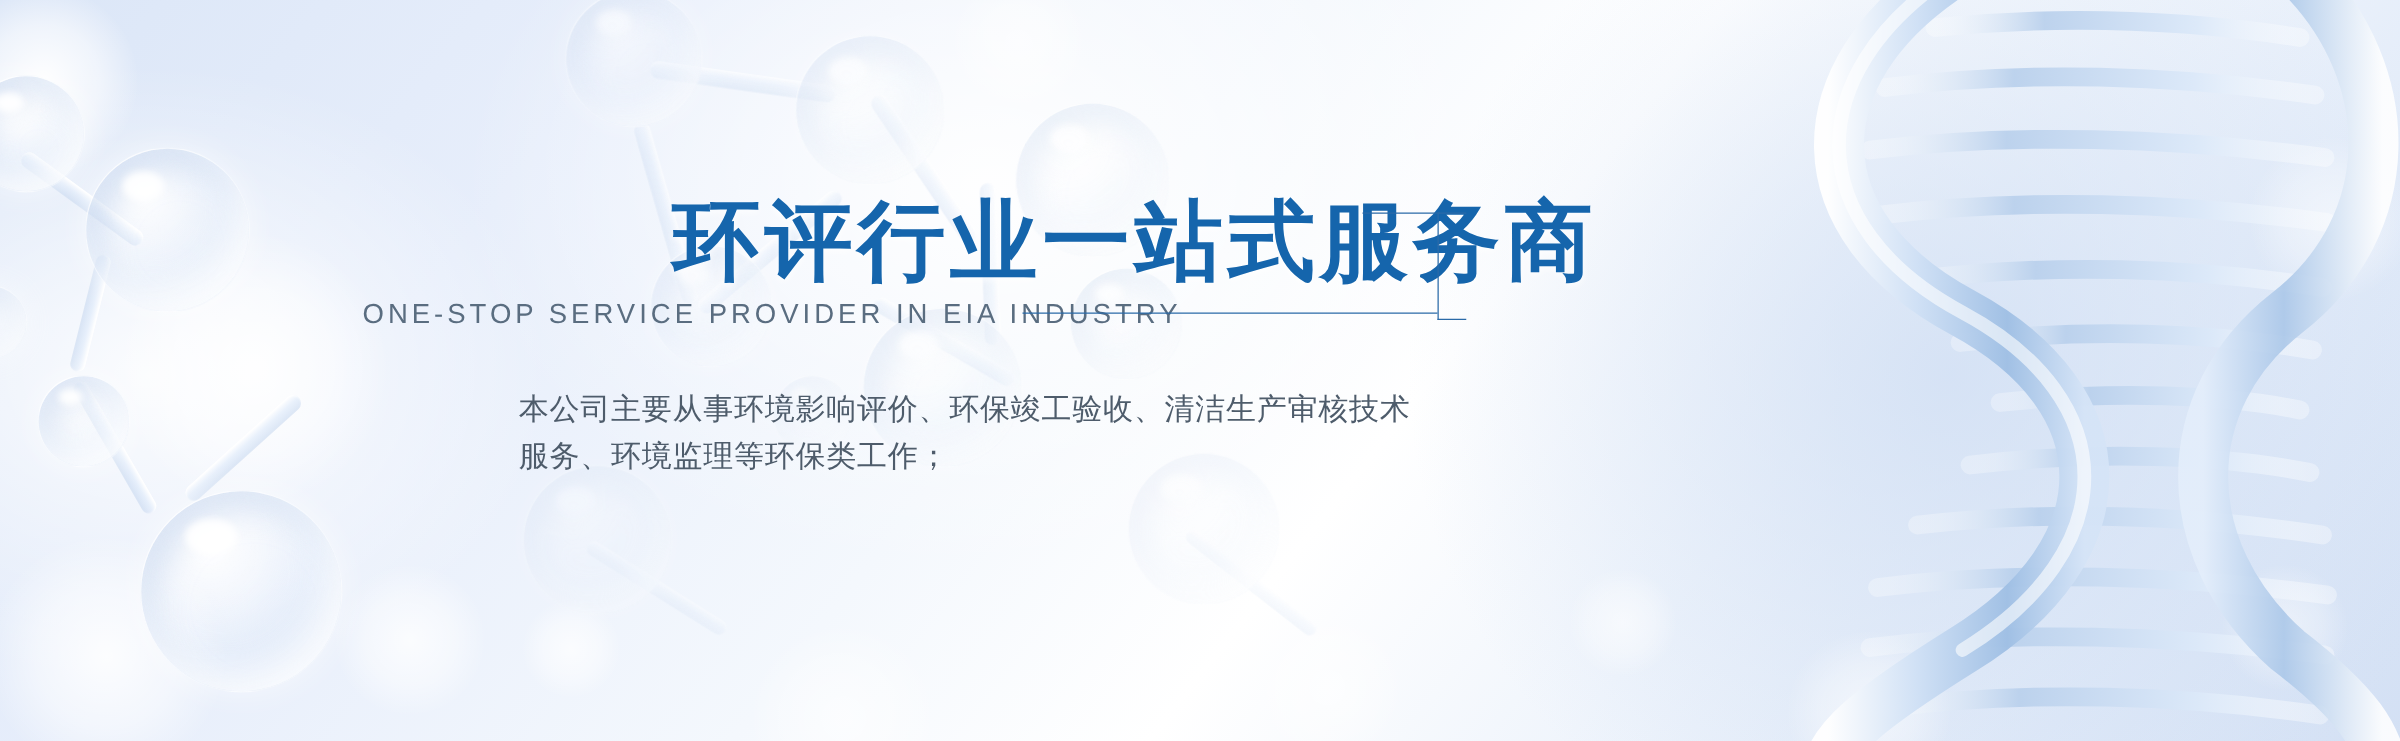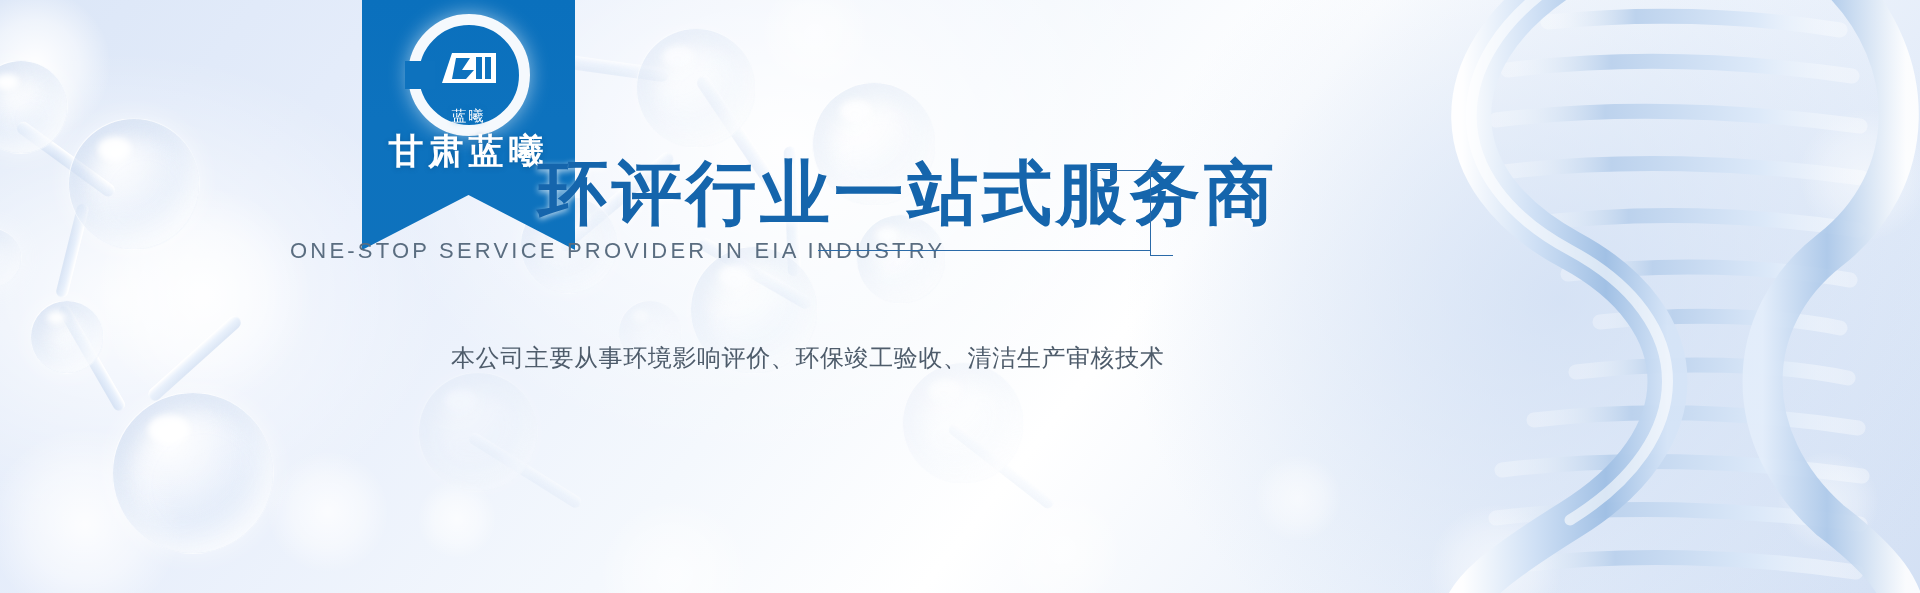--- a/index.html
+++ b/index.html
@@ -104,23 +104,23 @@
     position:absolute;left:1150px;top:170px;width:22px;height:84px;
     border-left:1px solid #2a6aa8;border-top:1px solid #2a6aa8;border-bottom:1px solid #2a6aa8;
     border-right:0;
   }
   .bracket-top{
     position:absolute;left:1090px;top:170px;width:62px;height:1px;background:#2a6aa8;
   }
 
   
   .body-copy{
-    position:absolute;left:415px;top:339px;width:770px;
-    font-family:"DejaVu Sans","Liberation Sans",sans-serif;
-    font-size:24px;line-height:38px;color:#4e5c6b;letter-spacing:.6px;margin-left:36px;
+    position:absolute;left:415px;top:308px;width:770px;
+    font-family:"DejaVu Sans","Liberation Sans",sans-serif;
+    font-size:24px;line-height:38px;color:#4e5c6b;letter-spacing:.6px;
   }
   .body-copy div{white-space:nowrap;}
 </style>
 </head>
 <body>
 
 <div class="stage">
 
   <div class="glow" style="left:-40px;top:-10px;width:150px;height:150px;"></div>
   <div class="glow" style="left:95px;top:188px;width:215px;height:215px;opacity:.95;"></div>
@@ -206,41 +206,29 @@
       <path d="M112,566 C224,552 346,556 456,572"></path>
     </g>
 
     <path d="M160,-20 C 40,60 40,180 170,250 C 300,320 300,440 170,520 C 90,570 70,590 62,612" stroke="url(#strandA)" stroke-width="40" fill="none" stroke-linecap="round" opacity=".96"></path>
 
     <path d="M440,-20 C 520,60 520,180 430,250 C 340,320 340,440 430,520 C 490,566 500,590 506,612" stroke="url(#strandB)" stroke-width="40" fill="none" stroke-linecap="round" opacity=".88"></path>
 
     <path d="M160,-20 C 40,60 40,180 170,250 C 300,320 300,440 170,520" stroke="#ffffff" stroke-width="11" fill="none" stroke-linecap="round" opacity=".6"></path>
   </svg>
 
-  <div class="ribbon">
-    <div class="logo-wrap">
-      <div class="logo-ring"></div>
-      <svg class="logo-mark" viewBox="0 0 62 46">
-        <path d="M4,38 L14,8 L58,8 L58,38 Z" fill="#ffffff"></path>
-        <path d="M18,13 L32,13 L24,25 L36,25 L28,34 L14,34 Z" fill="#0d72be"></path>
-        <path d="M38,12 L44,12 L44,34 L38,34 Z" fill="#0d72be"></path>
-        <path d="M47,12 L53,12 L53,34 L47,34 Z" fill="#0d72be"></path>
-      </svg>
-      <div class="logo-sub">蓝曦</div>
-    </div>
-    <div class="ribbon-title">甘肃蓝曦</div>
-  </div>
 
   <div class="headline">环评行业一站式服务商</div>
 
   <div class="bracket-top"></div>
   <div class="bracket"></div>
 
   <div class="sub-row">
     <div class="subtitle">ONE-STOP SERVICE PROVIDER IN EIA INDUSTRY</div>
     <div class="connector"></div>
   </div>
 
   <div class="body-copy">
     <div>本公司主要从事环境影响评价、环保竣工验收、清洁生产审核技术</div>
+    <div>服务、环境监理等环保类工作；</div>
   </div>
 
 </div>
 
 </body></html>

